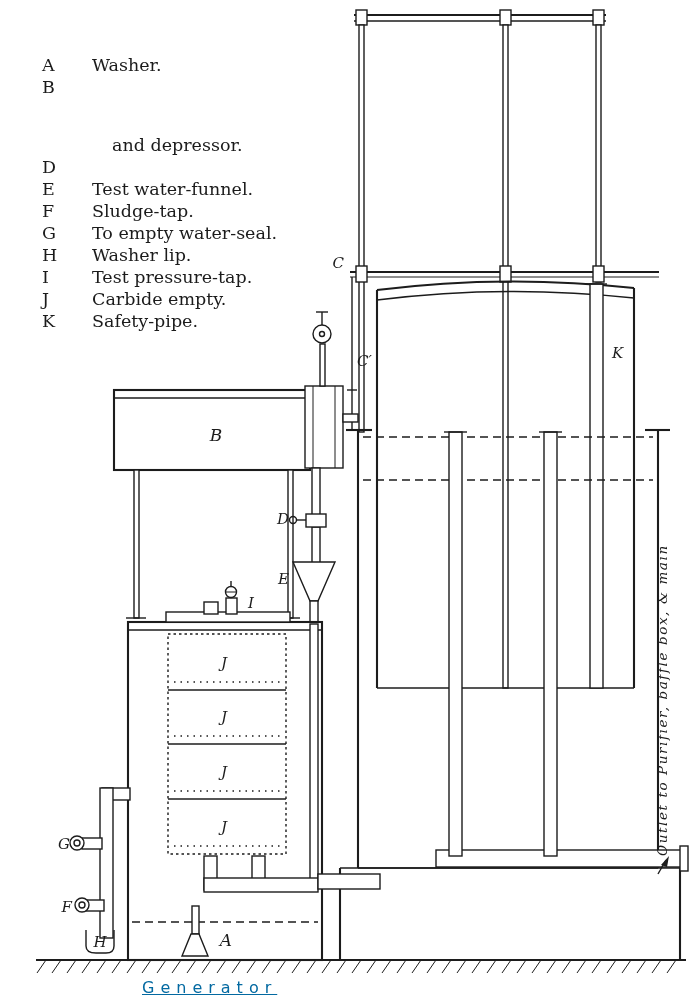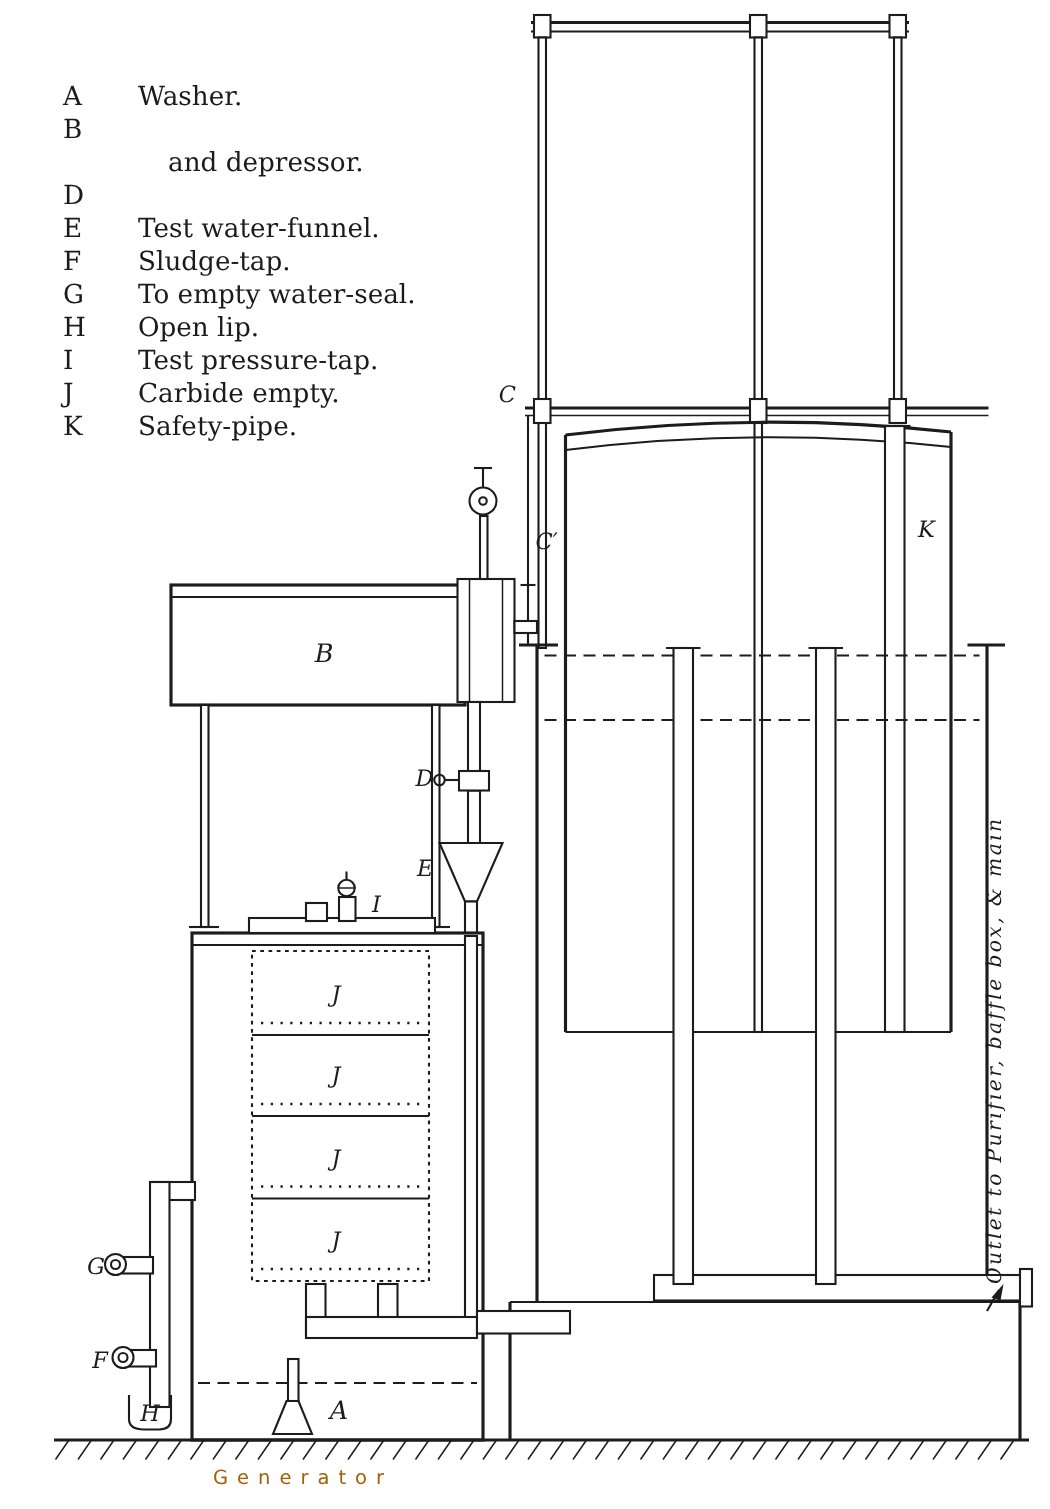--- a/index.html
+++ b/index.html
@@ -30,27 +30,27 @@
   
   .legend {
     position:absolute; left:34px; top:54px; width:316px;
     font-size:17.5px; line-height:22px;
   }
   .legend-row { display:flex; }
   .legend-key { flex:0 0 50px; padding-left:8px; }
   .legend-key.wide { padding-left:0; }
   .legend-label { flex:1; }
   .legend-label.justify { word-spacing:13px; }
-  .legend-cont .legend-label { padding-left:20px; }
+  .legend-cont .legend-label { padding-left:20px;margin-top:36px; }
 
   
   .caption {
     position:absolute; top:978px;
-    font-family:"DejaVu Sans", sans-serif; font-size:13px;
-    letter-spacing:6px; color:#a16207; white-space:nowrap;
+    font-family:"DejaVu Sans", sans-serif; font-size:16px;
+    letter-spacing:6px; color:#0369a1; white-space:nowrap;text-decoration:underline;
   }
   .caption-generator { left:142px; }
   .caption-gasholder { left:413px; }
 </style>
 </head>
 <body>
 
 <div class="page">
 
   <svg class="drawing" viewBox="0 0 700 1006" xmlns="http://www.w3.org/2000/svg">
@@ -262,21 +262,21 @@
     <div class="legend-row">
       <span class="legend-key">F</span>
       <span class="legend-label">Sludge-tap.</span>
     </div>
     <div class="legend-row">
       <span class="legend-key">G</span>
       <span class="legend-label">To empty water-seal.</span>
     </div>
     <div class="legend-row">
       <span class="legend-key">H</span>
-      <span class="legend-label">Open lip.</span>
+      <span class="legend-label">Washer lip.</span>
     </div>
     <div class="legend-row">
       <span class="legend-key">I</span>
       <span class="legend-label">Test pressure-tap.</span>
     </div>
     <div class="legend-row">
       <span class="legend-key">J</span>
       <span class="legend-label">Carbide empty.</span>
     </div>
     <div class="legend-row">

